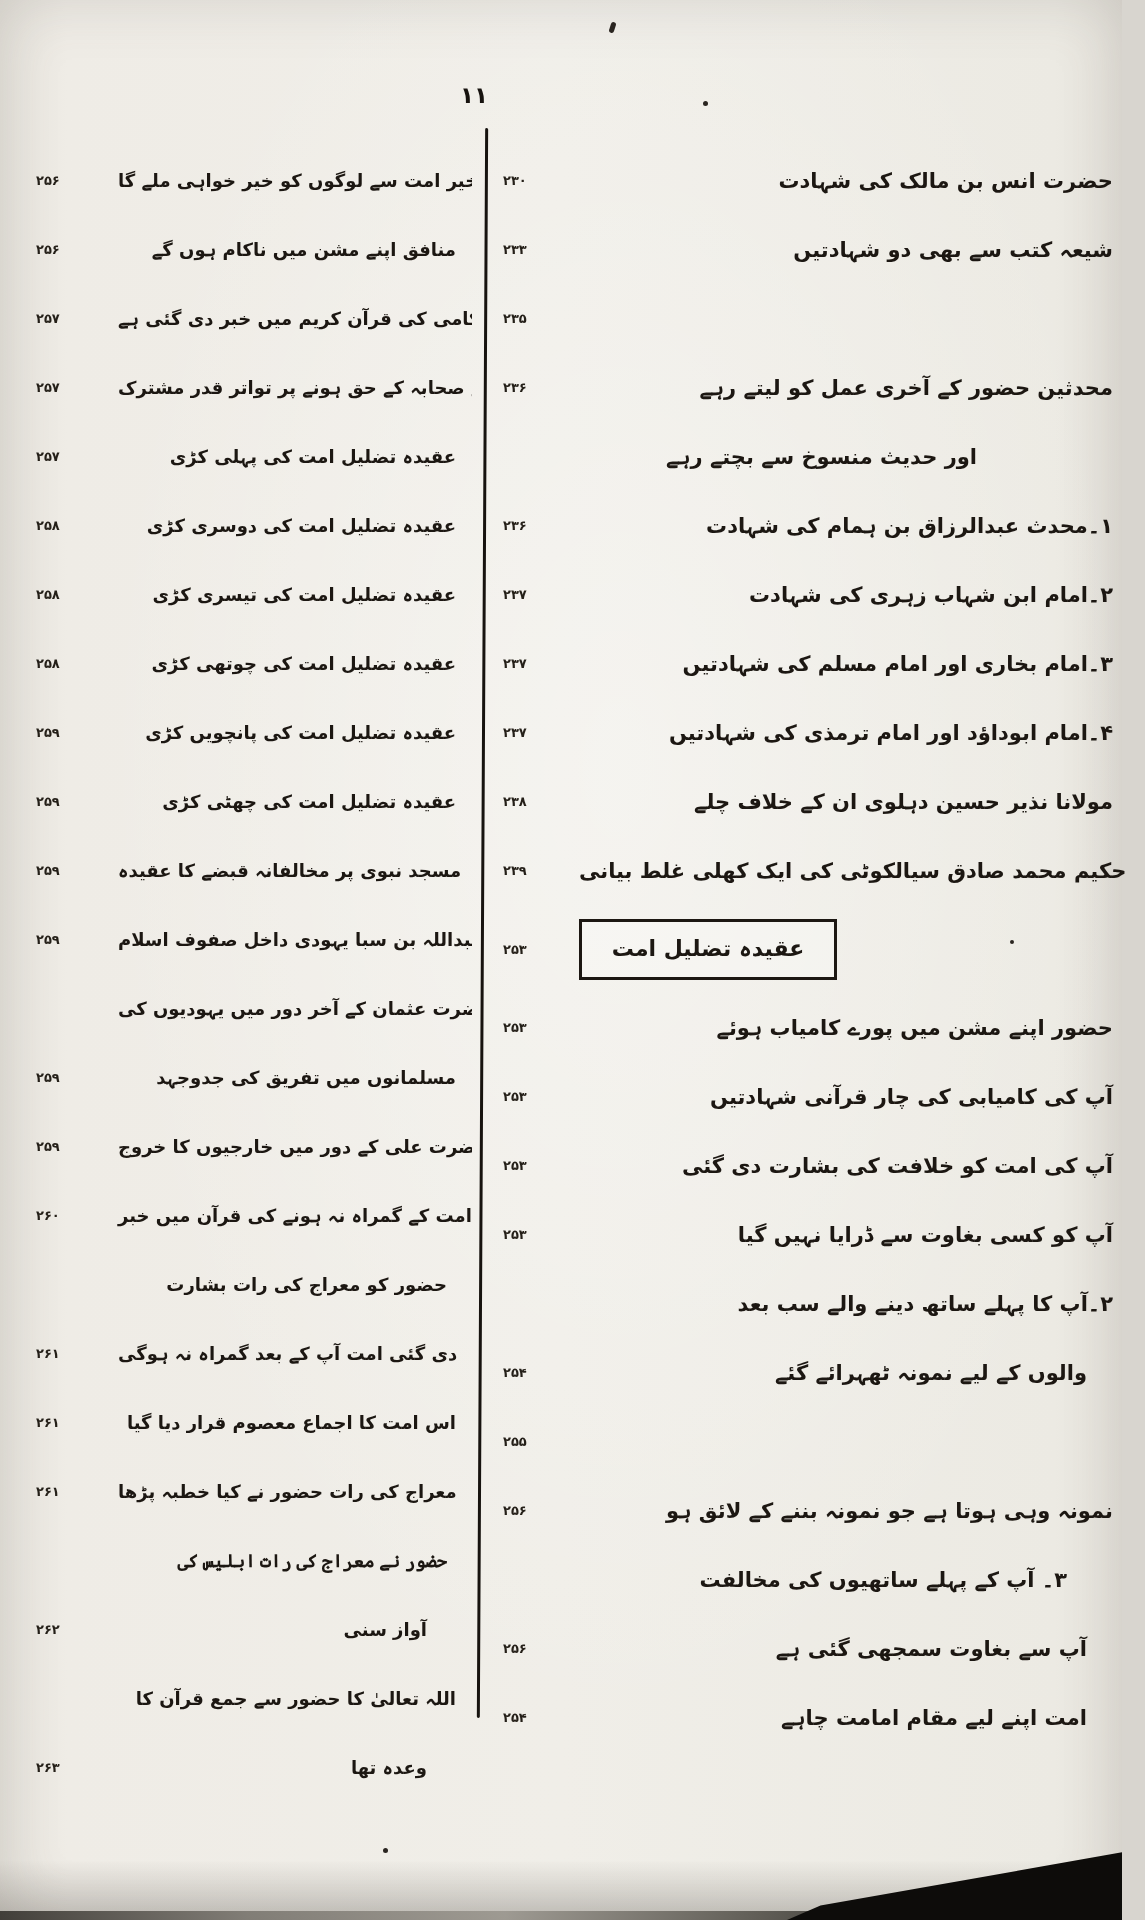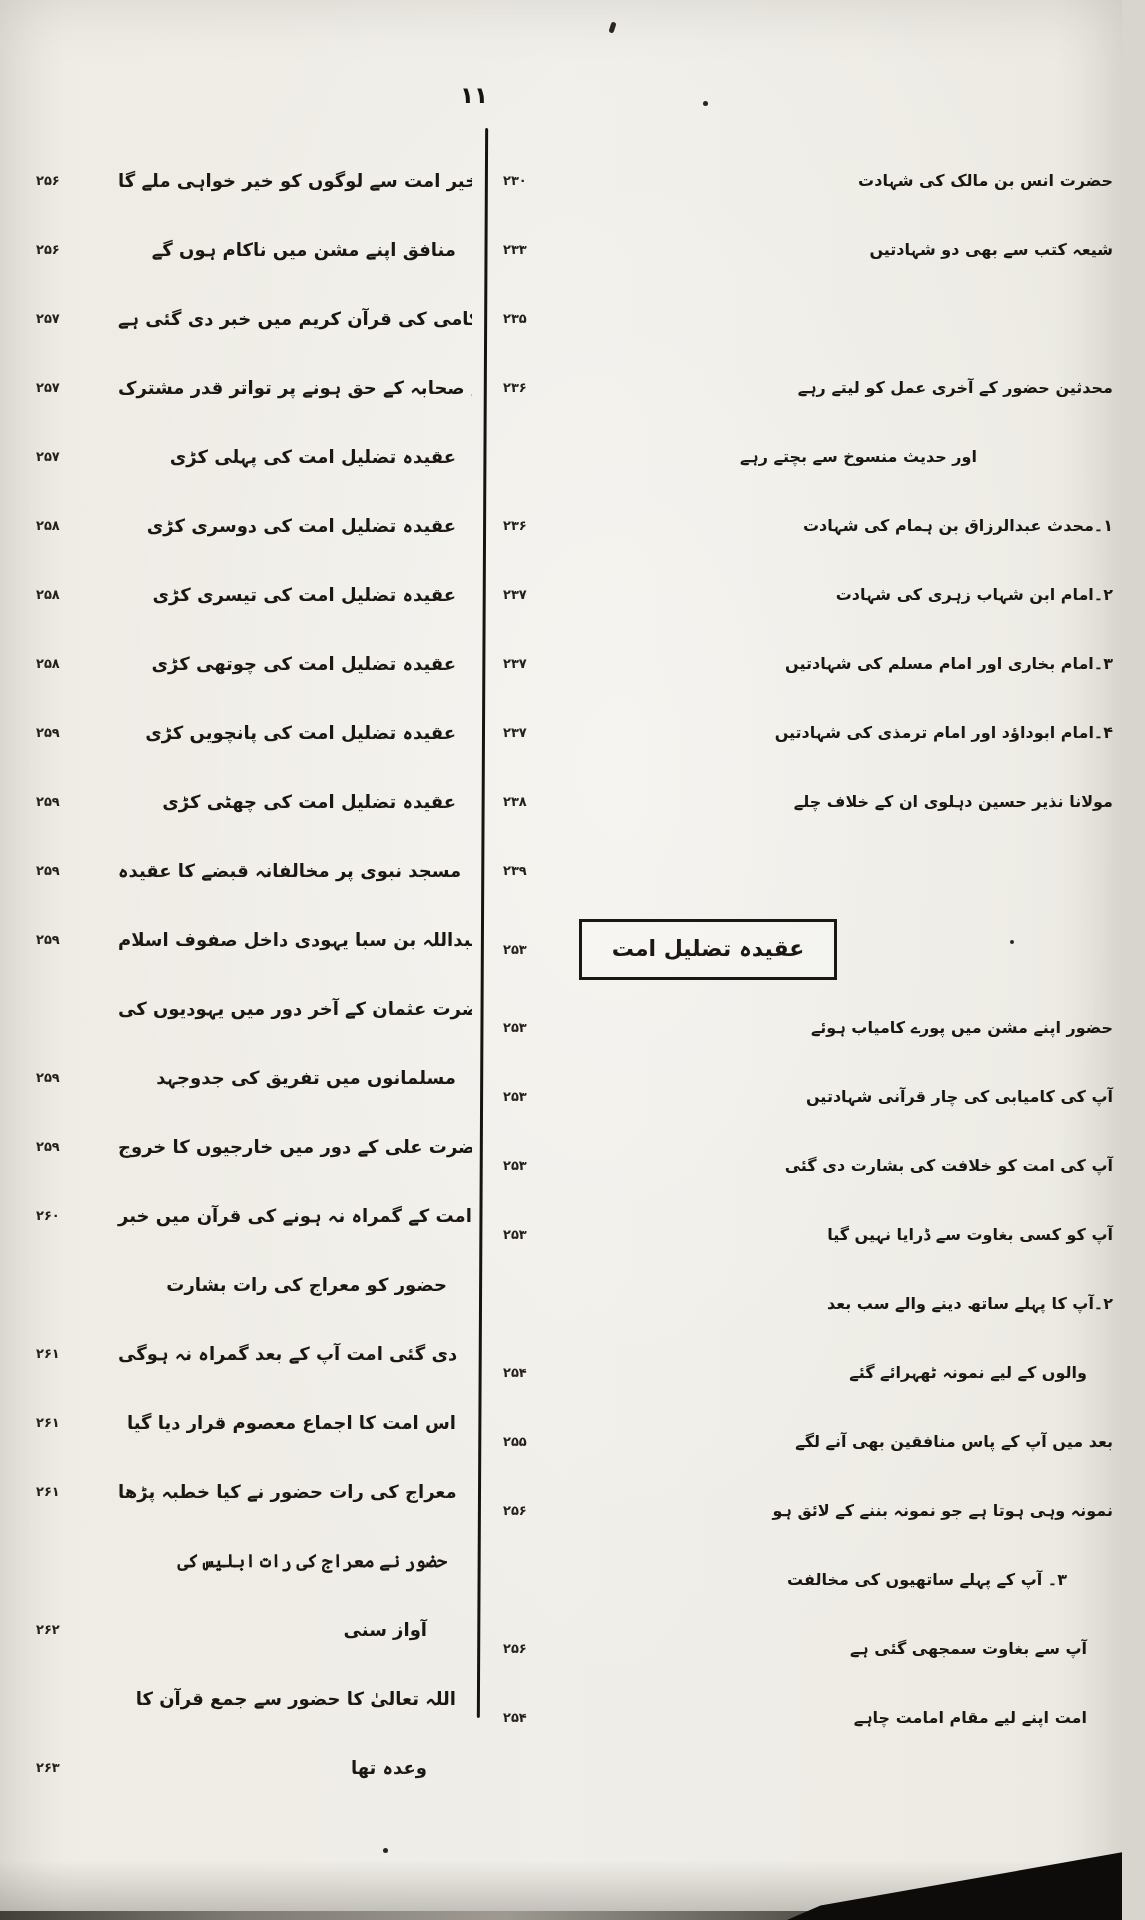--- a/index.html
+++ b/index.html
@@ -49,21 +49,21 @@
     font-size: 13px; font-weight: 700;
     color: #241f18; text-align: left;
     letter-spacing: 1px;
     padding-left: 6px;
     white-space: nowrap;
   }
   .col-left .row .num { flex: 0 0 78px; padding-left: 22px; }
   .row .txt {
     flex: 1 1 auto;
     text-align: right;
-    font-size: 16px; font-weight: 700;
+    font-size: 21px; font-weight: 700;
     color: #1c1712;
     white-space: nowrap;
     padding-left: 4px;
     padding-right: 14px;
   }
   .col-left .row .txt { font-size: 18px; padding-right: 16px; }
   .boxed-row { height: 88px; }
   .section-box {
     margin-left: 4px;
     width: 232px;
@@ -144,20 +144,21 @@
       <div class="row">
         <span class="num" dir="rtl">۲۳۷</span>
         <div class="txt" dir="rtl">۴۔امام ابوداؤد اور امام ترمذی کی شہادتیں</div>
       </div>
       <div class="row">
         <span class="num" dir="rtl">۲۳۸</span>
         <div class="txt" dir="rtl">مولانا نذیر حسین دہلوی ان کے خلاف چلے</div>
       </div>
       <div class="row">
         <span class="num" dir="rtl">۲۳۹</span>
+        <div class="txt" dir="rtl">حکیم محمد صادق سیالکوٹی کی ایک کھلی غلط بیانی</div>
       </div>
       <div class="row boxed-row">
         <span class="num" dir="rtl">۲۵۳</span>
         <div class="section-box">
           <div class="txt" dir="rtl">عقیدہ تضلیل امت</div>
         </div>
       </div>
       <div class="row">
         <span class="num" dir="rtl">۲۵۳</span>
         <div class="txt" dir="rtl">حضور اپنے مشن میں پورے کامیاب ہوئے</div>
@@ -177,21 +178,20 @@
       <div class="row">
         <span class="num" dir="rtl"></span>
         <div class="txt" dir="rtl">۲۔آپ کا پہلے ساتھ دینے والے سب بعد</div>
       </div>
       <div class="row">
         <span class="num" dir="rtl">۲۵۴</span>
         <div class="txt" dir="rtl" style="padding-right: 40px;">والوں کے لیے نمونہ ٹھہرائے گئے</div>
       </div>
       <div class="row">
         <span class="num" dir="rtl">۲۵۵</span>
-        <div class="txt" dir="rtl">بعد میں آپ کے پاس منافقین بھی آنے لگے</div>
       </div>
       <div class="row">
         <span class="num" dir="rtl">۲۵۶</span>
         <div class="txt" dir="rtl">نمونہ وہی ہوتا ہے جو نمونہ بننے کے لائق ہو</div>
       </div>
       <div class="row">
         <span class="num" dir="rtl"></span>
         <div class="txt" dir="rtl" style="padding-right: 60px;">۳۔ آپ کے پہلے ساتھیوں کی مخالفت</div>
       </div>
       <div class="row">

